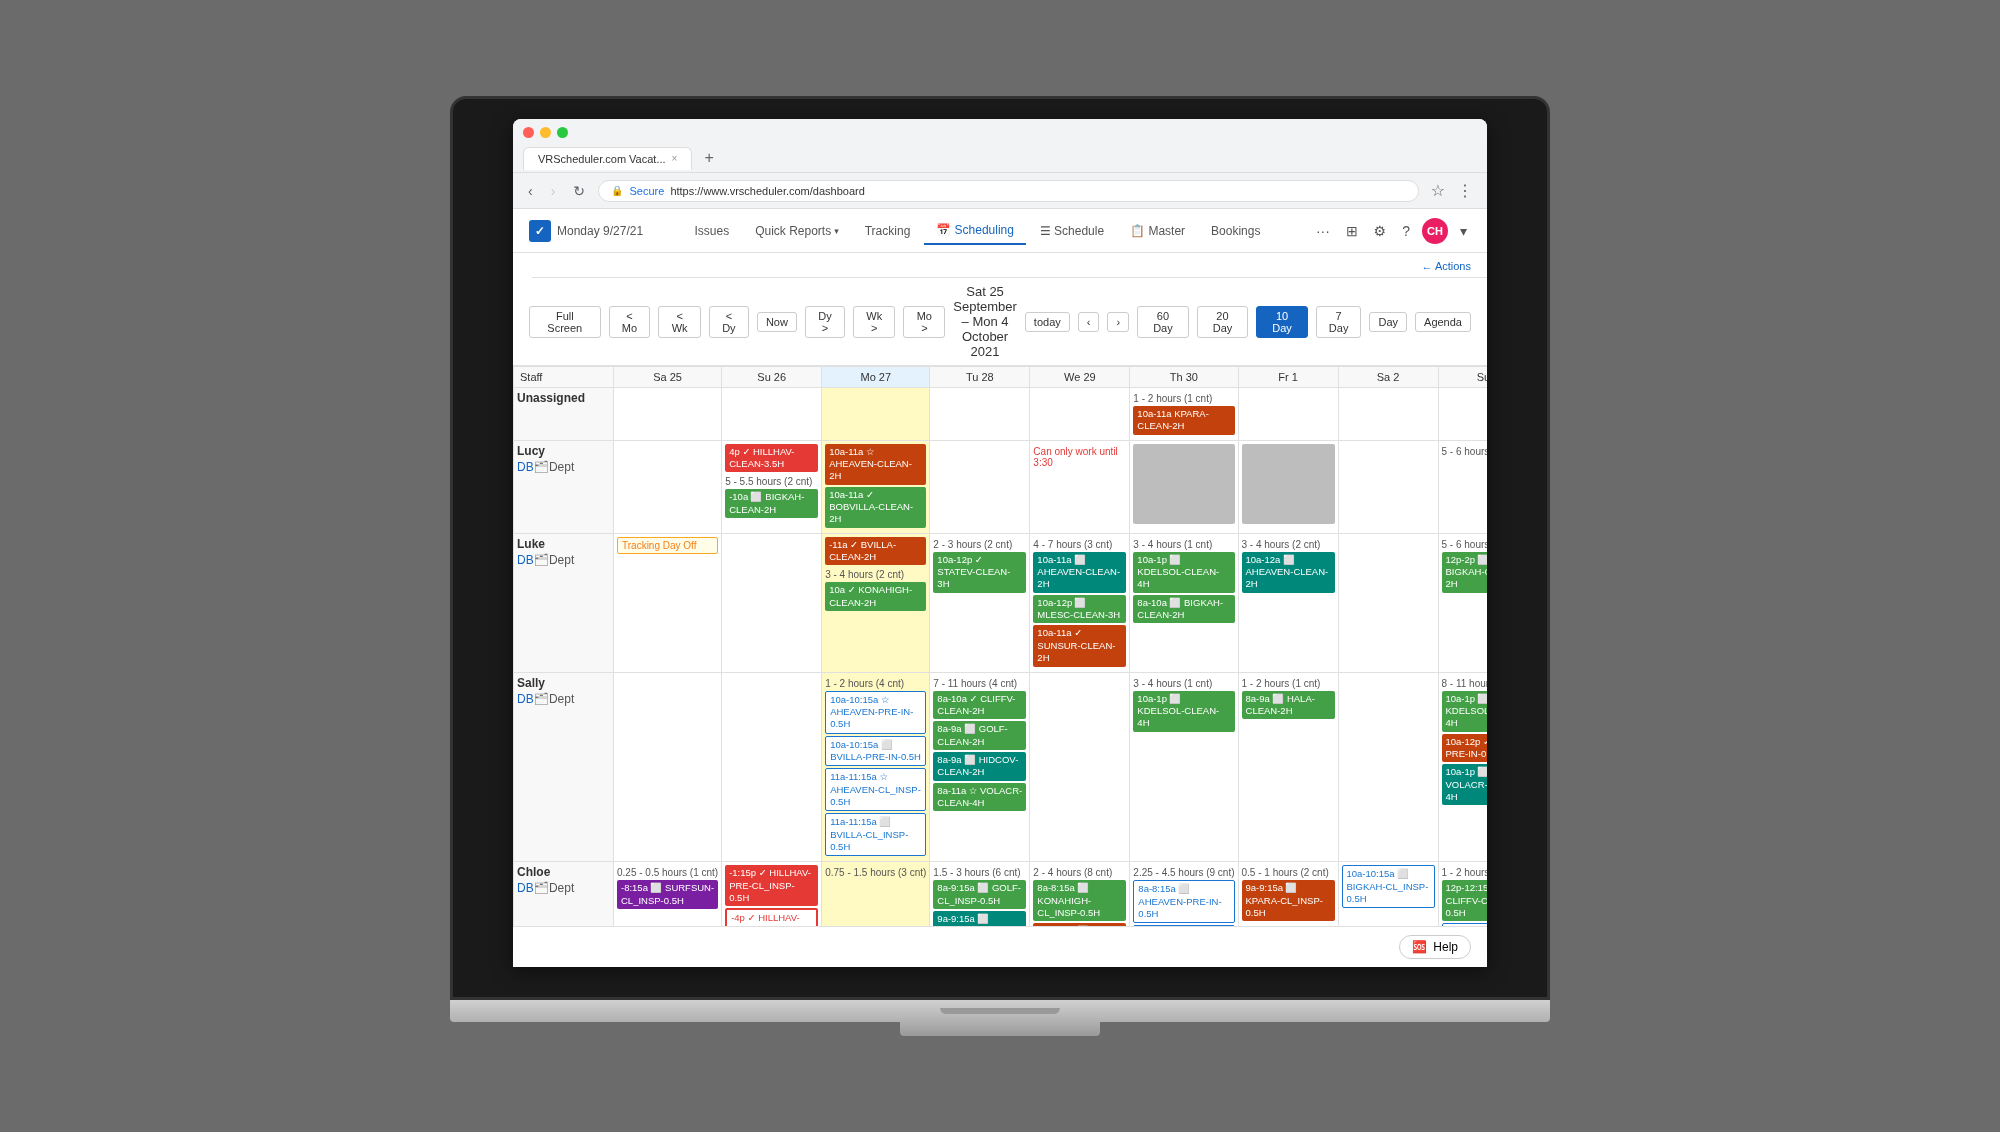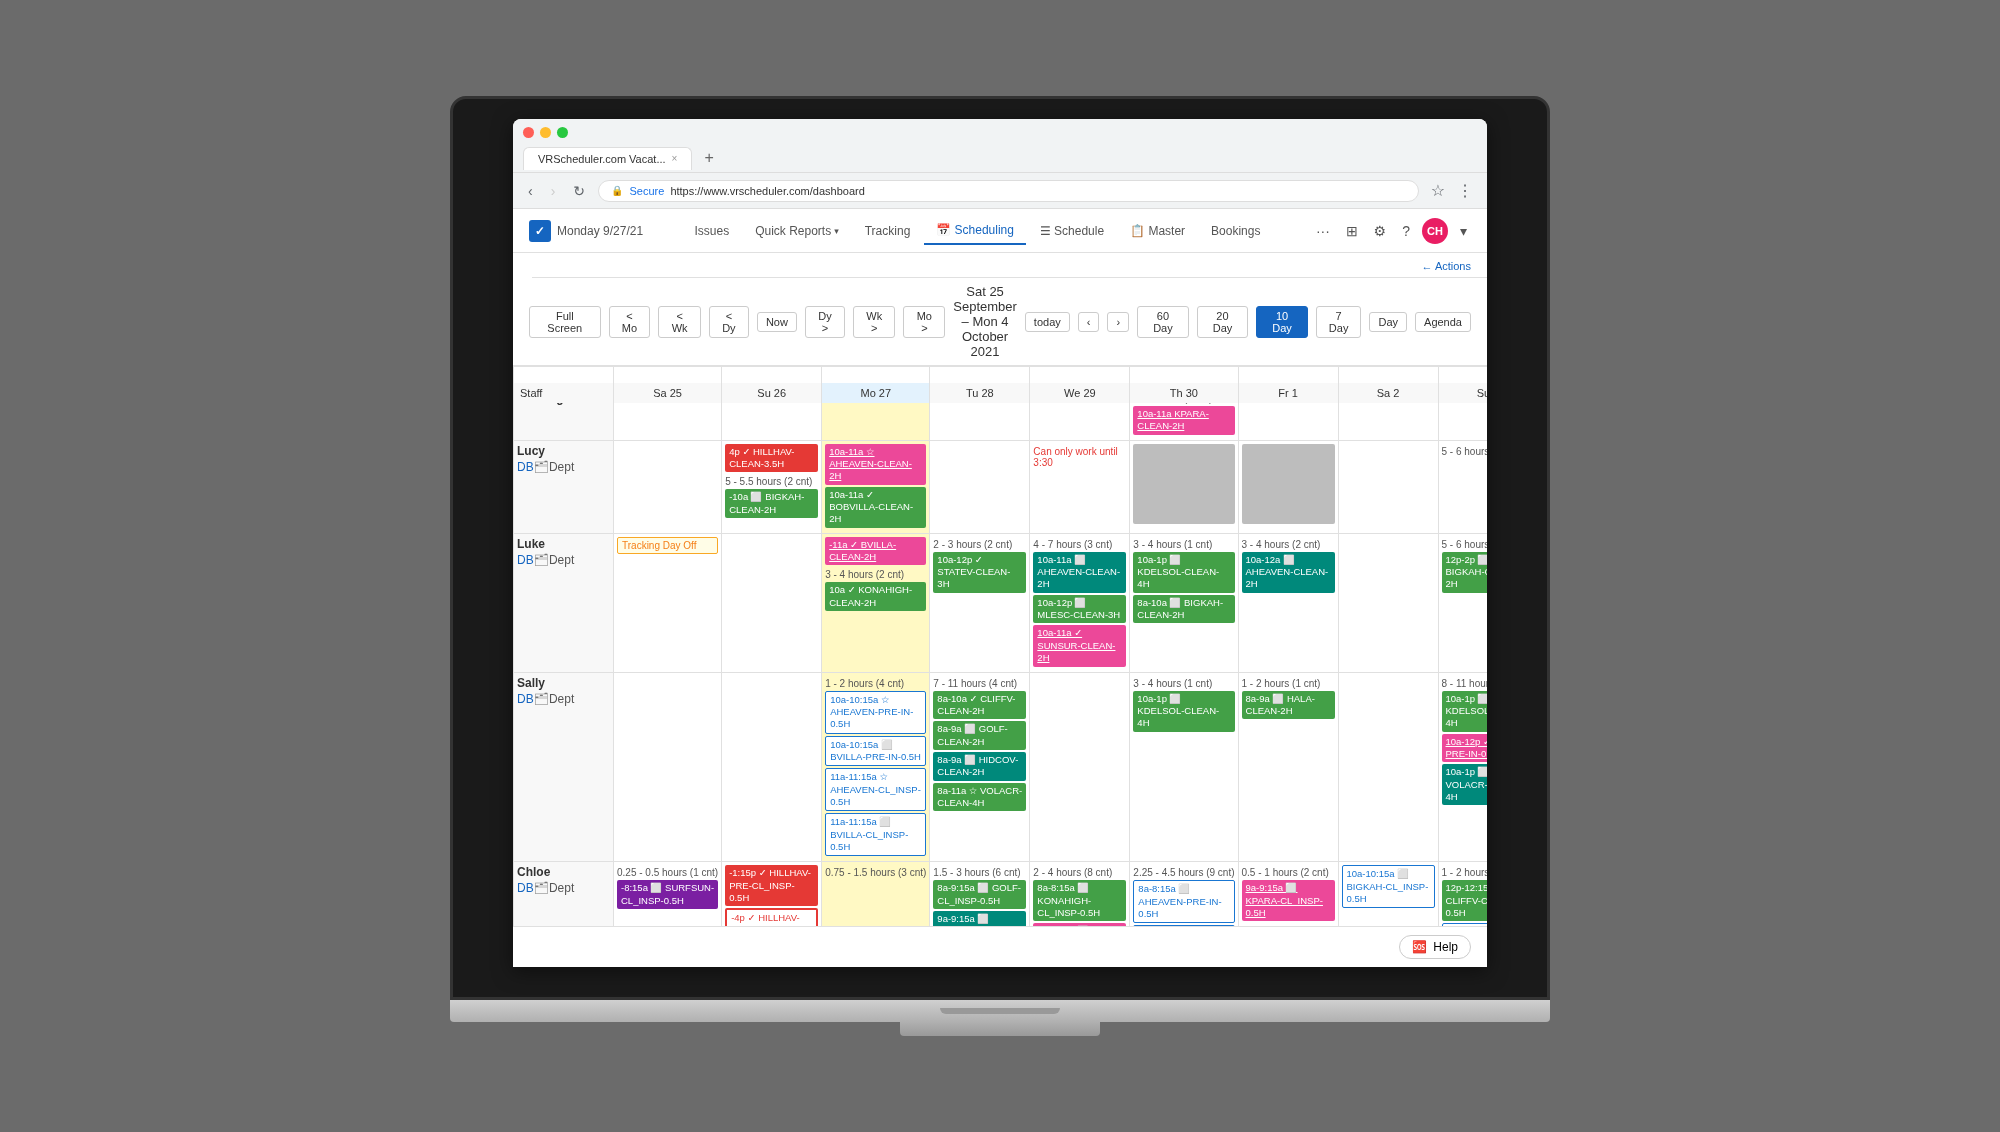--- a/index.html
+++ b/index.html
@@ -217,21 +217,21 @@
     .calendar-grid th {
       background: #f8f8f8;
       border: 1px solid #e0e0e0;
       padding: 4px 6px;
       font-size: 11px;
       font-weight: 500;
       color: #333;
       text-align: center;
       white-space: nowrap;
       position: sticky;
-      top: 16px;
+      top: 0;
       z-index: 10;
     }
     .calendar-grid th.staff-col {
       width: 80px;
       text-align: left;
     }
     .calendar-grid td {
       border: 1px solid #e0e0e0;
       vertical-align: top;
       padding: 3px;
@@ -262,21 +262,21 @@
     .event-block {
       border-radius: 2px;
       padding: 2px 4px;
       margin-bottom: 2px;
       font-size: 9.5px;
       line-height: 1.3;
       cursor: pointer;
       color: #fff;
       font-weight: 500;
     }
-    .event-block.blue { background: #ec4899; text-decoration: underline; }
+    .event-block.blue { background: #c2410c; }
     .event-block.green { background: #43a047; }
     .event-block.purple { background: #7b1fa2; }
     .event-block.red { background: #e53935; }
     .event-block.teal { background: #00897b; }
     .event-block.red-outline {
       background: #fff;
       border: 2px solid #e53935;
       color: #e53935;
     }
     .event-block.blue-outline {

